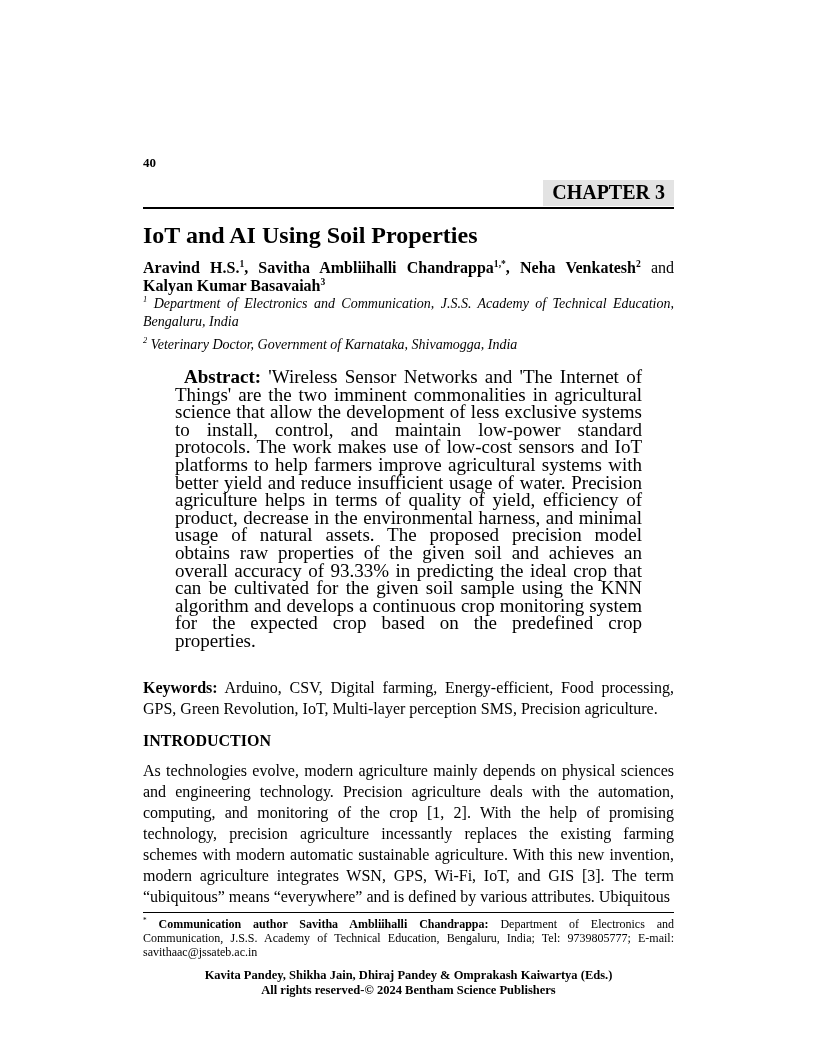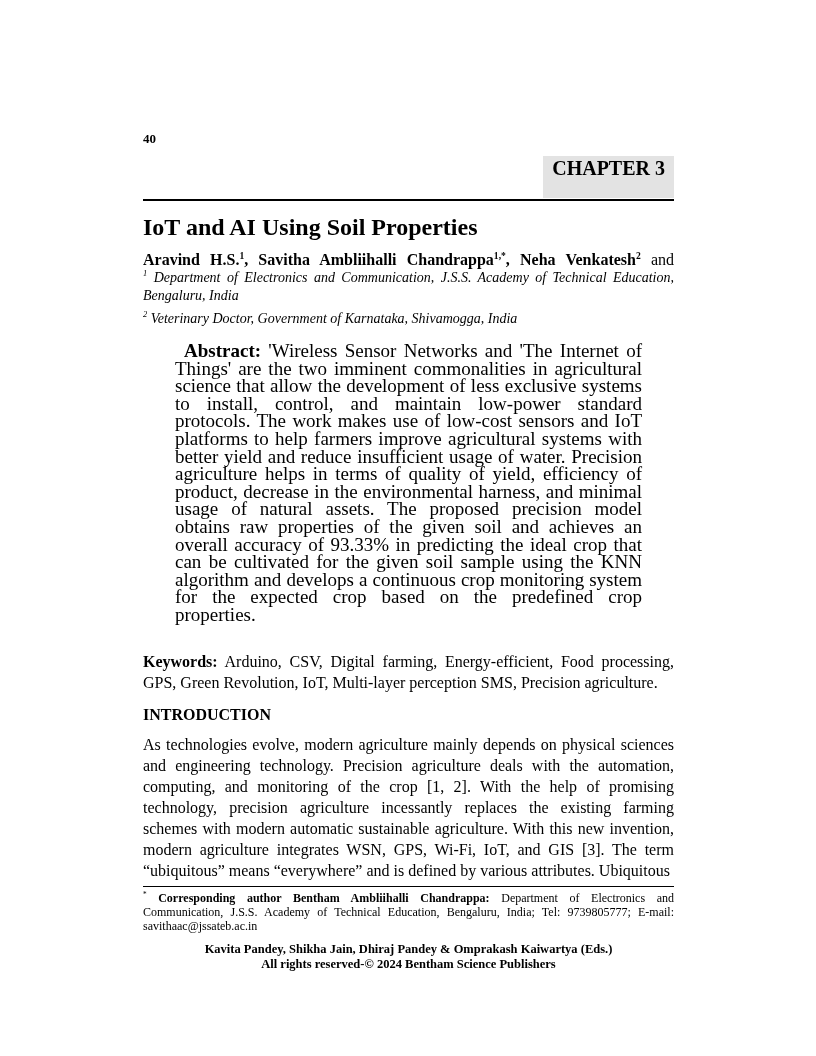--- a/index.html
+++ b/index.html
@@ -15,37 +15,38 @@
     padding: 131px 142px 0 143px;
     overflow: hidden;
   }
   
   .running-head {
     display: flex;
     align-items: baseline;
     font-size: 13px;
     font-weight: bold;
     height: 15px;
+    margin-top: 24px;
   }
   .rh-left { width: 90px; }
   .rh-center { flex: 1; text-align: center; }
   .rh-right { width: 90px; }
   .journal-title { font-style: italic; }
   
   .chapter-row {
     margin-top: 10px;
     text-align: right;
     border-bottom: 2px solid #000000;
   }
   .chapter-banner {
     display: inline-block;
     background: #e3e3e3;
     font-size: 20px;
     font-weight: bold;
-    padding: 1px 9px 18px 9px;
+    padding: 1px 9px 2px 9px;
     margin-bottom: 1px;
   }
   
   .chapter-title {
     margin-top: 12px;
     font-size: 24px;
     font-weight: bold;
     line-height: 28px;
   }
   .justify-line { text-align: justify; text-align-last: justify; }
@@ -131,37 +132,38 @@
   <div class="chapter-row">
     <span class="chapter-banner">CHAPTER 3</span>
   </div>
 
   <h1 class="chapter-title">
     <div>IoT and AI Using Soil Properties</div>
   </h1>
 
   <div class="authors">
     <div class="justify-line"><span>Aravind H.S.</span><sup>1</sup><span>, </span><span>Savitha Ambliihalli Chandrappa</span><sup>1,*</sup><span>, </span><span>Neha Venkatesh</span><sup>2</sup><span class="sep-regular"> and</span></div>
+    <div><span>Kalyan Kumar Basavaiah</span><sup>3</sup></div>
   </div>
 
   <div class="affiliations">
     <div class="affiliation"><sup>1</sup> <span>Department of Electronics and Communication, J.S.S. Academy of Technical Education, Bengaluru, India</span></div>
     <div class="affiliation"><sup>2</sup> <span>Veterinary Doctor, Government of Karnataka, Shivamogga, India</span></div>
   </div>
 
   <p class="abstract"><span class="bold">Abstract:</span> <span>'Wireless Sensor Networks and 'The Internet of Things' are the two imminent commonalities in agricultural science that allow the development of less exclusive systems to install, control, and maintain low-power standard protocols. The work makes use of low-cost sensors and IoT platforms to help farmers improve agricultural systems with better yield and reduce insufficient usage of water. Precision agriculture helps in terms of quality of yield, efficiency of product, decrease in the environmental harness, and minimal usage of natural assets. The proposed precision model obtains raw properties of the given soil and achieves an overall accuracy of 93.33% in predicting the ideal crop that can be cultivated for the given soil sample using the KNN algorithm and develops a continuous crop monitoring system for the expected crop based on the predefined crop properties.</span></p>
 
   <p class="keywords"><span class="bold">Keywords:</span> <span>Arduino, CSV, Digital farming, Energy-efficient, Food processing, GPS, Green Revolution, IoT, Multi-layer perception SMS, Precision agriculture.</span></p>
 
   <h2 class="section-heading">INTRODUCTION</h2>
 
   <p class="body-paragraph">As technologies evolve, modern agriculture mainly depends on physical sciences and engineering technology. Precision agriculture deals with the automation, computing, and monitoring of the crop [1, 2]. With the help of promising technology, precision agriculture incessantly replaces the existing farming schemes with modern automatic sustainable agriculture. With this new invention, modern agriculture integrates WSN, GPS, Wi-Fi, IoT, and GIS [3]. The term “ubiquitous” means “everywhere” and is defined by various attributes. Ubiquitous</p>
 
   <div class="footnote-rule"></div>
 
-  <p class="footnote"><sup>*</sup> <span class="bold">Corresponding author Bentham Ambliihalli Chandrappa:</span> <span>Department of Electronics and Communication, J.S.S. Academy of Technical Education, Bengaluru, India; Tel: 9739805777; E-mail: savithaac@jssateb.ac.in</span></p>
+  <p class="footnote"><sup>*</sup> <span class="bold">Communication author Savitha Ambliihalli Chandrappa:</span> <span>Department of Electronics and Communication, J.S.S. Academy of Technical Education, Bengaluru, India; Tel: 9739805777; E-mail: savithaac@jssateb.ac.in</span></p>
 
   <div class="imprint">
     <div>Kavita Pandey, Shikha Jain, Dhiraj Pandey &amp; Omprakash Kaiwartya (Eds.)</div>
     <div>All rights reserved-© 2024 Bentham Science Publishers</div>
   </div>
 
 </div>
 
 </body></html>

